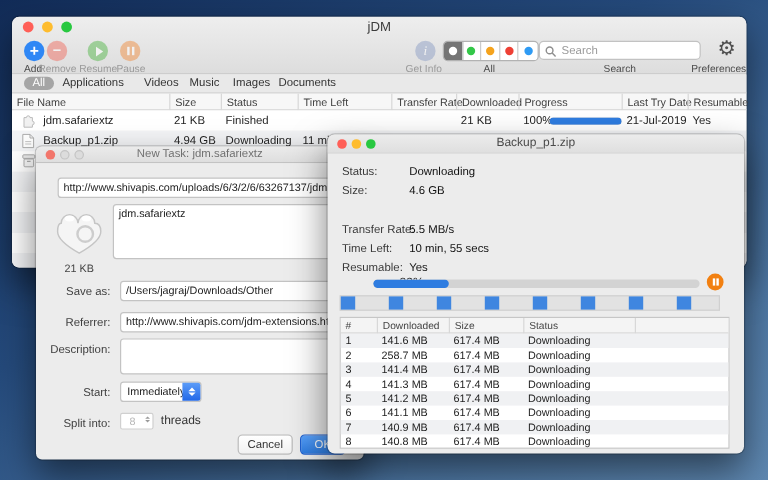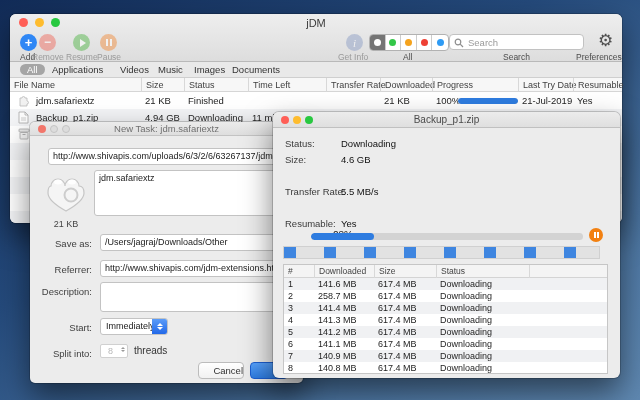--- a/index.html
+++ b/index.html
@@ -91,21 +91,21 @@
   .pstep { position:absolute; right:0; top:0; width:15px; height:15px; border-radius:0 2px 2px 0;
     background:linear-gradient(#5b9cf8,#2268e8); display:flex; flex-direction:column; align-items:center; justify-content:center; gap:1px; }
   .up { width:0; height:0; border-left:3px solid transparent; border-right:3px solid transparent; border-bottom:3px solid #fff; }
   .dn { width:0; height:0; border-left:3px solid transparent; border-right:3px solid transparent; border-top:3px solid #fff; }
   .splitbox { position:absolute; left:70px; top:222px; width:28px; height:14px; background:#fff; border:1px solid #d0d0d0; border-radius:2px; }
   .splitbox .sv { position:absolute; left:7px; top:0; line-height:12px; font-size:9px; color:#b8b8b8; }
   .gstep { position:absolute; right:2px; top:2px; display:flex; flex-direction:column; gap:1px; }
   .gstep .up { border-bottom-color:#9a9a9a; border-left-width:2.5px; border-right-width:2.5px; border-bottom-width:2.5px; }
   .gstep .dn { border-top-color:#9a9a9a; border-left-width:2.5px; border-right-width:2.5px; border-top-width:2.5px; }
   .threadslbl { position:absolute; left:104px; top:223px; font-size:10px; color:#333; }
-  .btn { position:absolute; top:240px; height:17px; border-radius:4px; font-size:9.5px; text-align:right; line-height:16px; }
+  .btn { position:absolute; top:240px; height:17px; border-radius:4px; font-size:9.5px; text-align:center; line-height:16px; }
   .cancel { left:168px; width:46px; background:linear-gradient(#ffffff,#f1f1f1); border:1px solid #bcbcbc; color:#333; }
   .okbtn { left:220px; width:38px; background:linear-gradient(#57a1fc,var(--accent)); border:1px solid #1d5fd0; color:#fff; }
 
   
   .detail { left:273px; top:112px; width:347px; height:266px; border-radius:6px; z-index:3; }
   .detail .tbar { position:absolute; left:0; top:0; right:0; height:16px; background:linear-gradient(#ececec,#dfdfdf); border-bottom:1px solid #c0c0c0; border-radius:6px 6px 0 0; }
   .detail .tl { width:8px; height:8px; top:4px; }
   .detail .tl.r { left:8px;  background:var(--light-red); }
   .detail .tl.y { left:20px; background:var(--light-yellow); }
   .detail .tl.g { left:32px; background:var(--light-green); }
@@ -323,20 +323,24 @@
       <span class="sv">Downloading</span>
     </div>
   <div class="stat" style="top:42px">
       <span class="sl">Size:</span>
       <span class="sv">4.6 GB</span>
     </div>
   <div class="stat" style="top:74px">
       <span class="sl">Transfer Rate:</span>
       <span class="sv">5.5 MB/s</span>
     </div>
+  <div class="stat" style="top:90px">
+      <span class="sl">Time Left:</span>
+      <span class="sv">10 min, 55 secs</span>
+    </div>
   <div class="stat" style="top:106px">
       <span class="sl">Resumable:</span>
       <span class="sv">Yes</span>
     </div>
 
   <span class="pct">23%</span>
   <div class="dtrack">
       <span class="dfill" style="width: 23%;"></span>
     </div>
   <div class="pausebtn">

